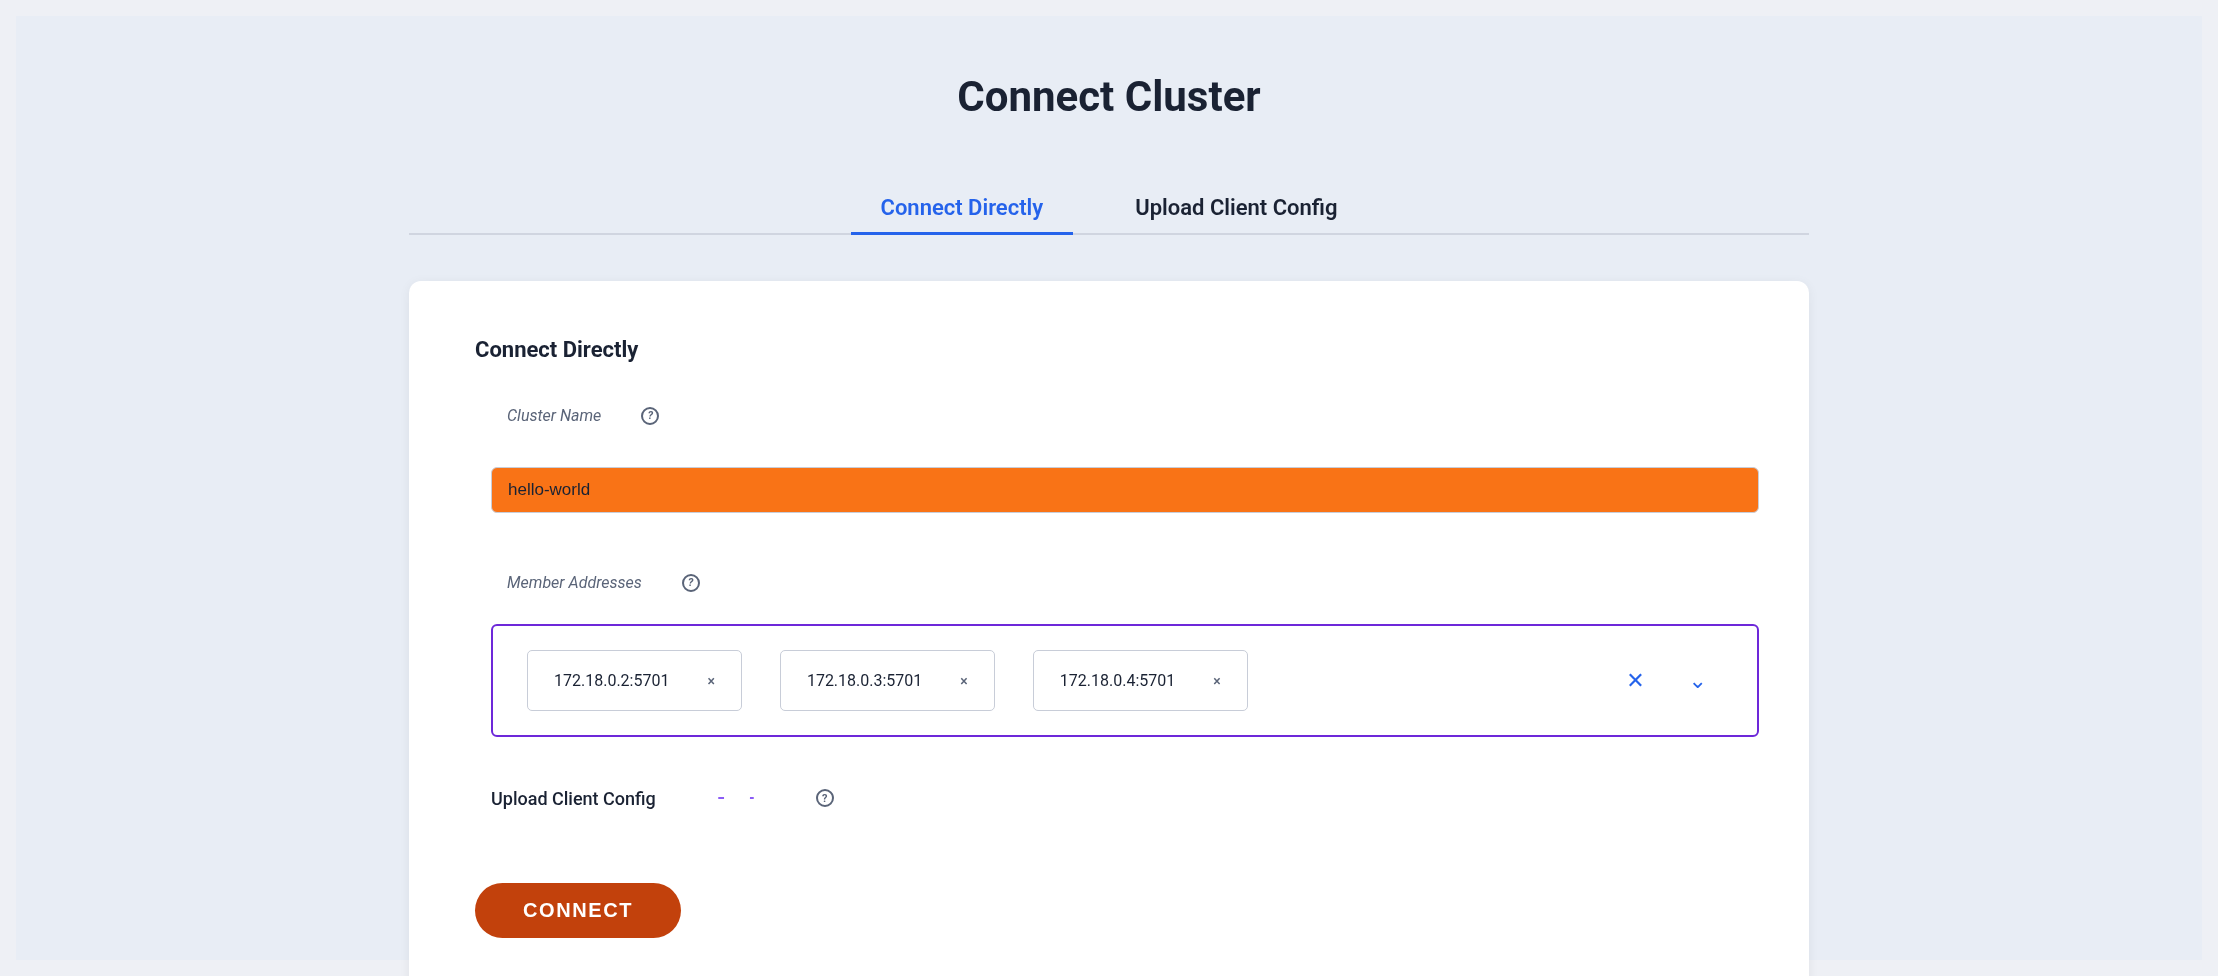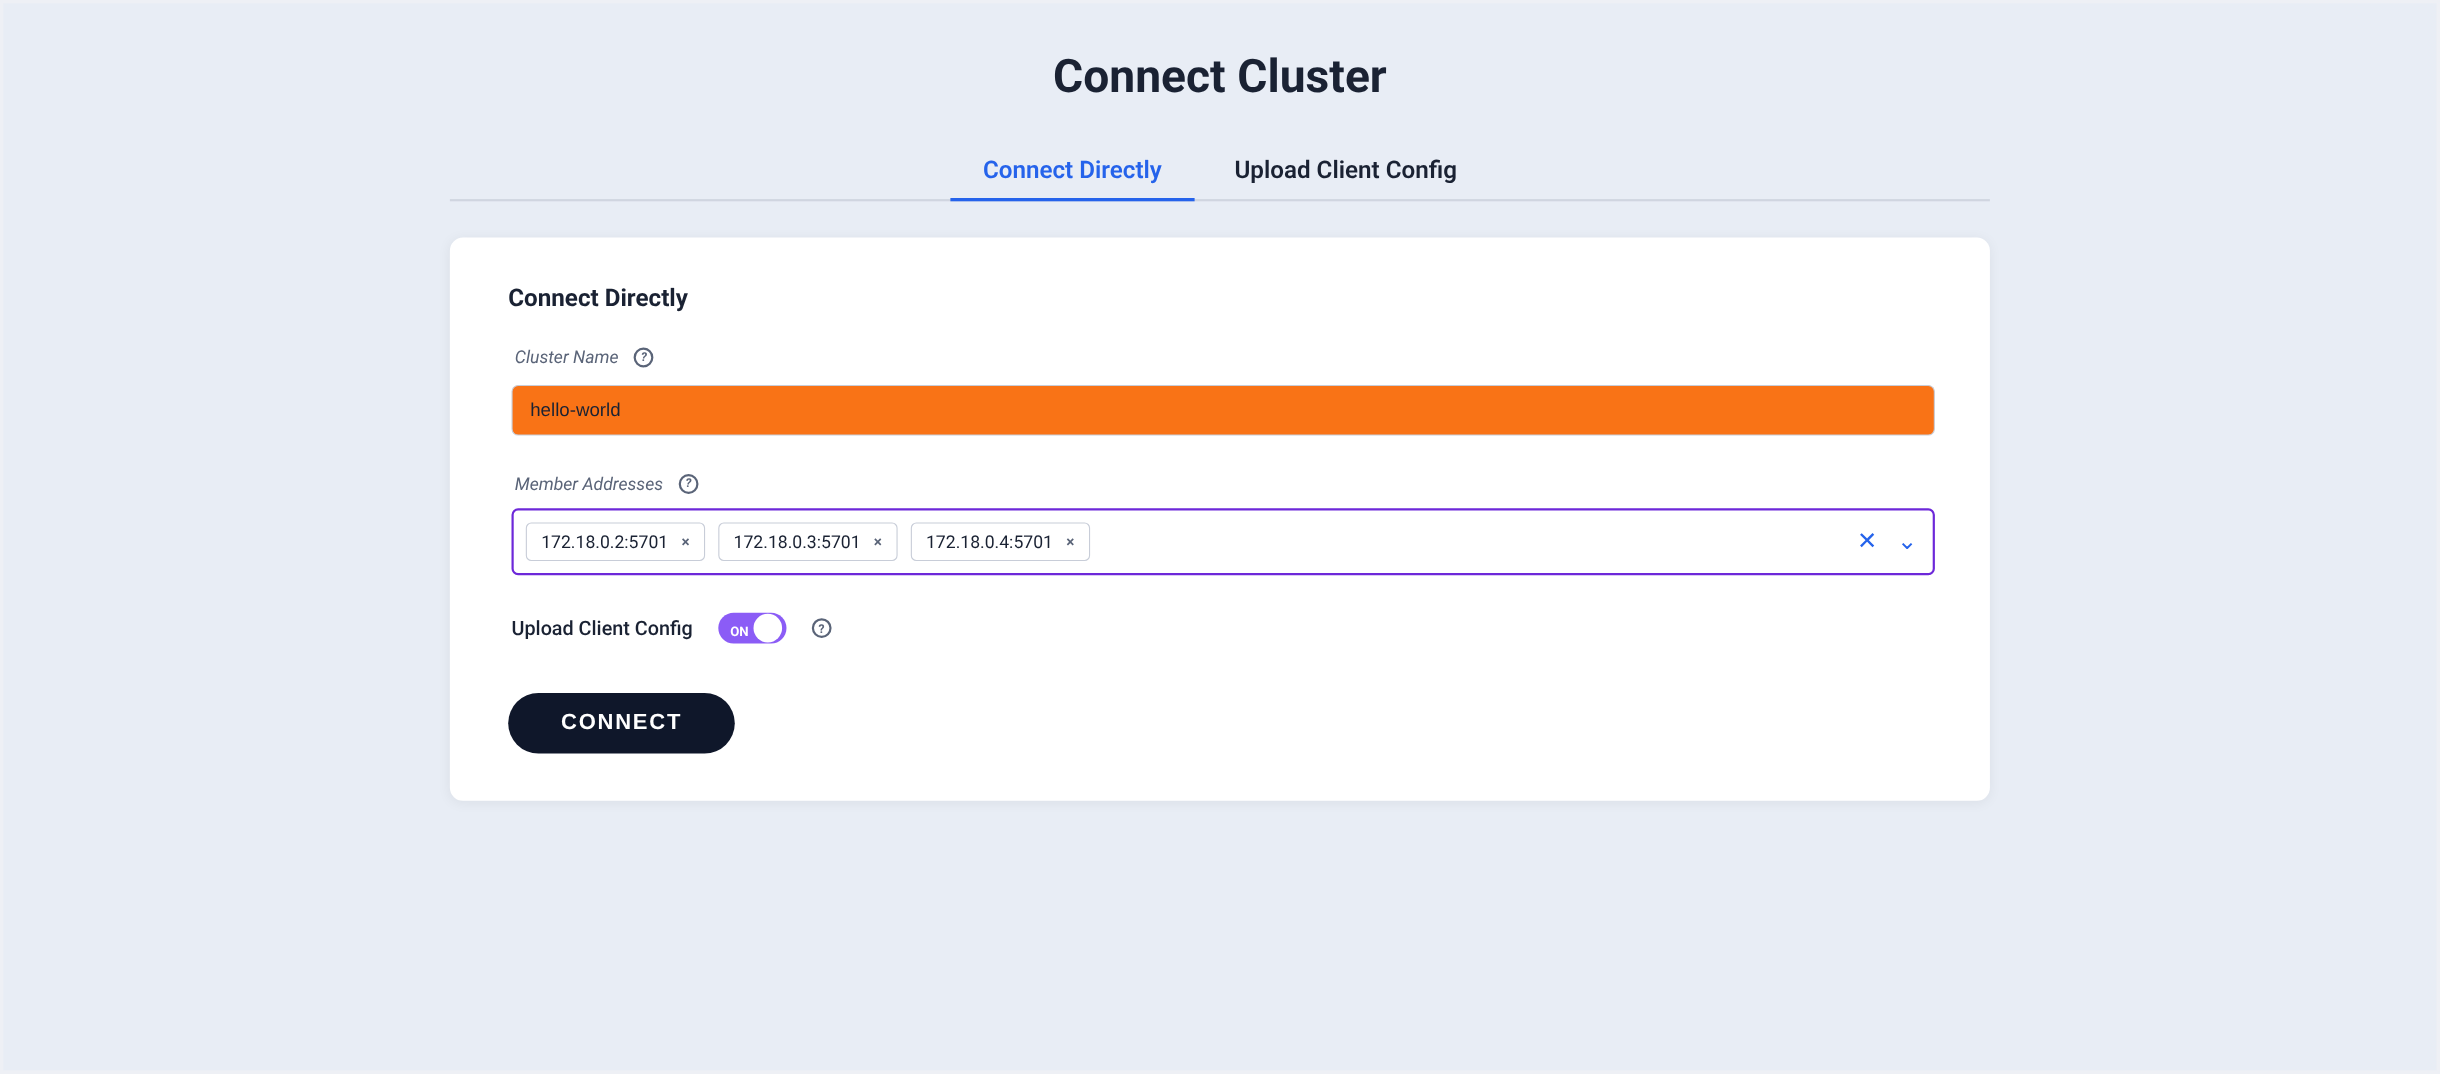--- a/index.html
+++ b/index.html
@@ -1,17 +1,17 @@
 <!DOCTYPE html>
 <html><head>
   <meta charset="utf-8">
   <style>
     * {
       box-sizing: border-box;
-      margin: 3px;
+      margin: 16px;
       padding: 0;
     }
 
     body {
       font-family: -apple-system, BlinkMacSystemFont, 'Segoe UI', Roboto, Helvetica, Arial, sans-serif;
       background-color: #eef0f5;
       min-height: 976px;
       display: flex;
       flex-direction: column;
       align-items: center;
@@ -110,21 +110,21 @@
       font-size: 17px;
       color: #1a2233;
       outline: none;
       background: #f97316;
     }
 
     .tags-input-container {
       width: 100%;
       border: 2px solid #6d28d9;
       border-radius: 6px;
-      padding: 8px 8px;
+      padding: 8px 18px;
       display: flex;
       align-items: center;
       flex-wrap: wrap;
       gap: 6px;
       background: #fff;
       min-height: 54px;
       position: relative;
     }
 
     .tag {
@@ -235,21 +235,21 @@
       top: 50%;
       transform: translateY(-50%);
       font-size: 12px;
       font-weight: 700;
       color: #fff;
       pointer-events: none;
       z-index: 1;
     }
 
     .connect-btn {
-      background: #0f172a;
+      background: #c2410c;
       color: #fff;
       border: none;
       border-radius: 30px;
       padding: 16px 48px;
       font-size: 20px;
       font-weight: 700;
       letter-spacing: 0.08em;
       cursor: pointer;
       transition: background 0.2s;
     }

